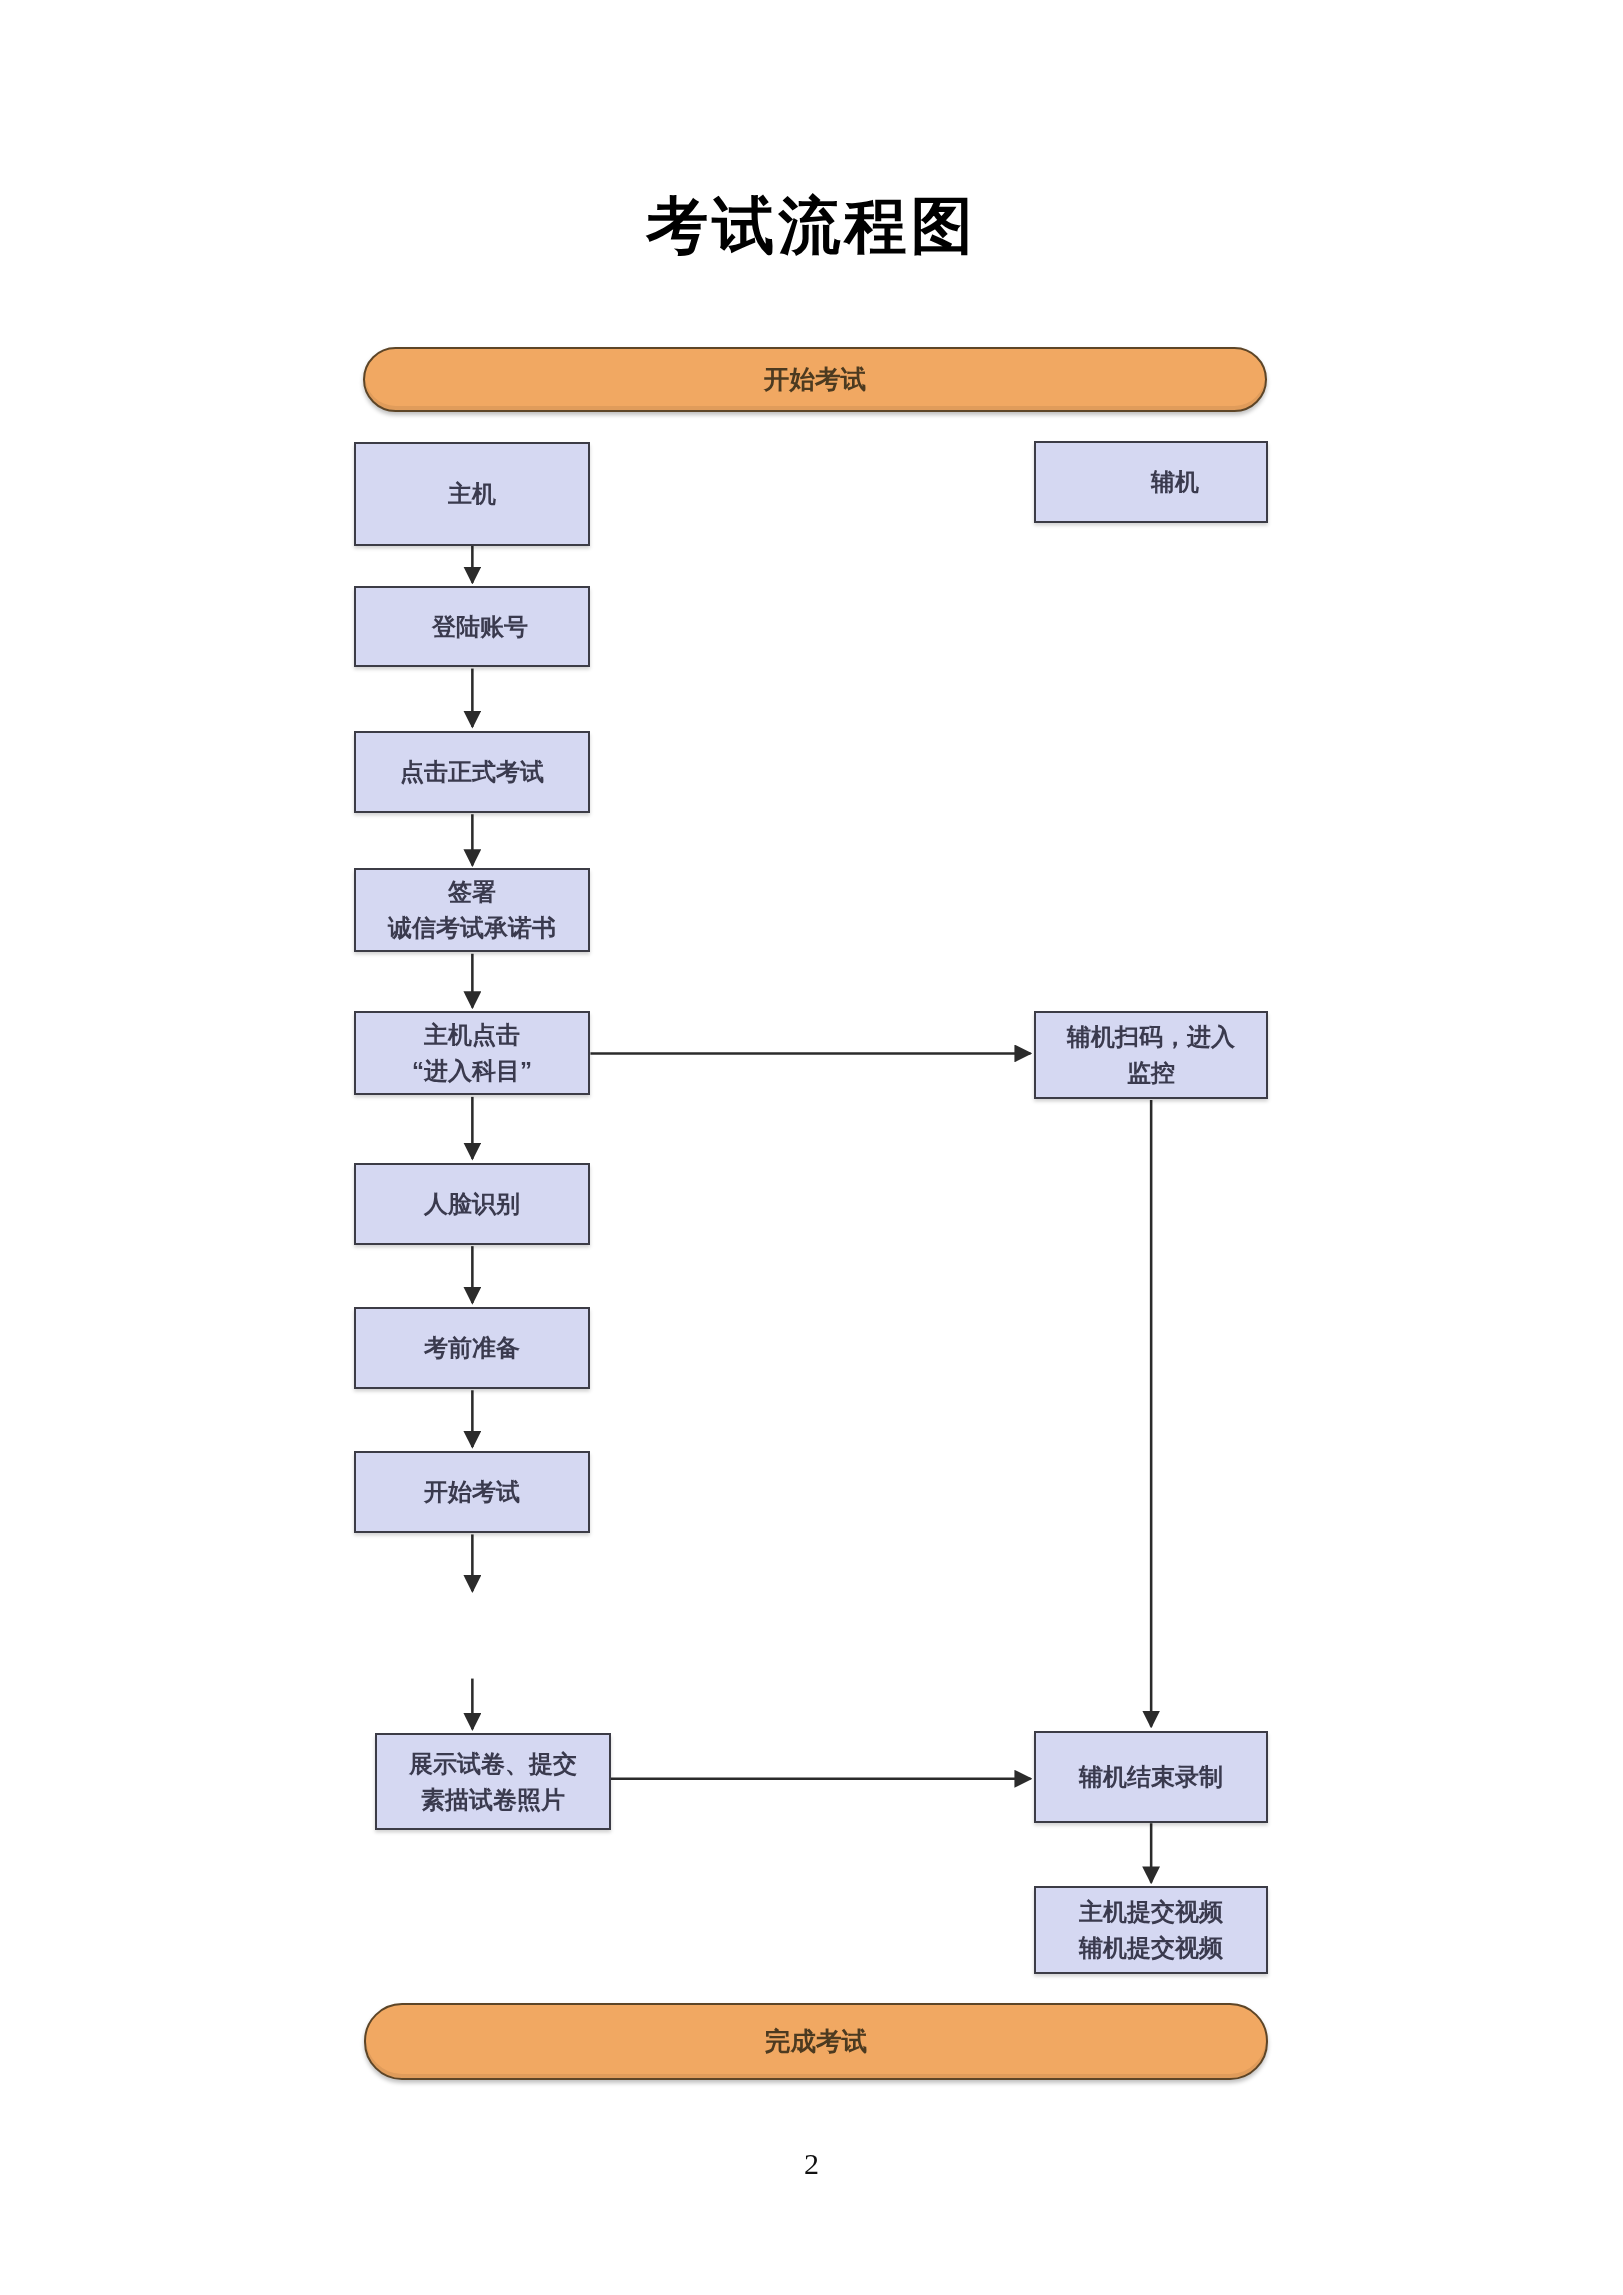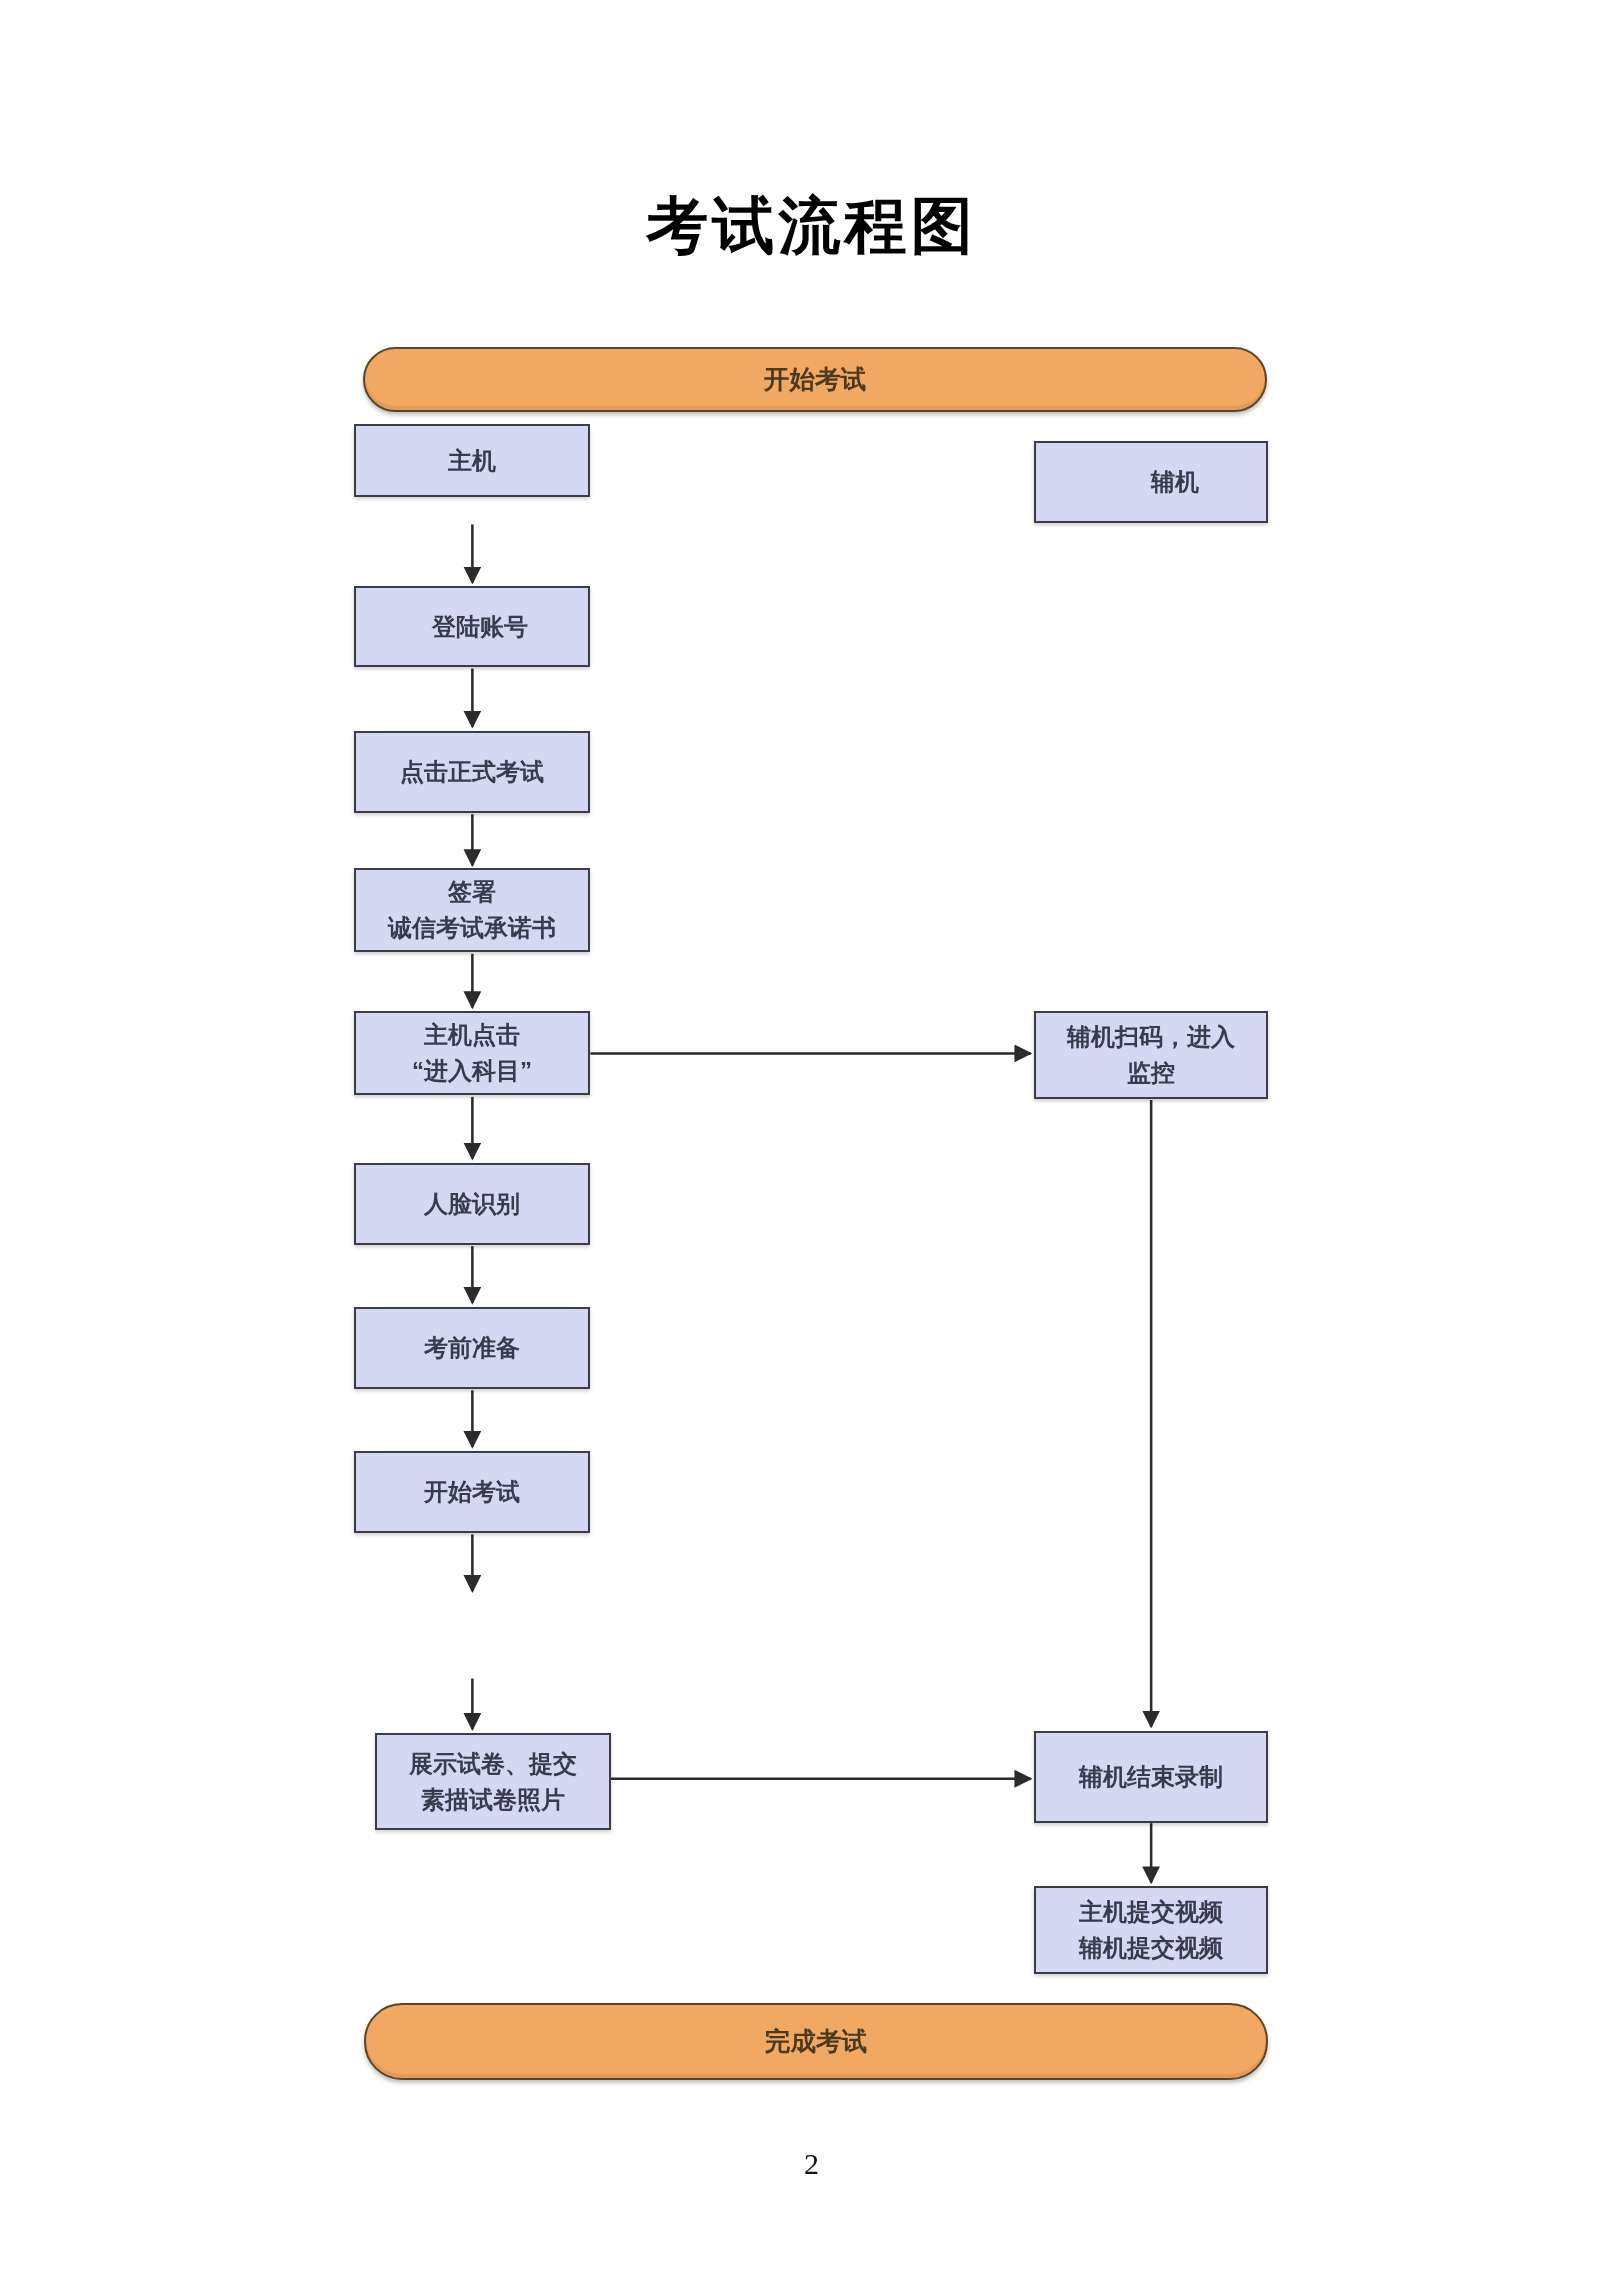--- a/index.html
+++ b/index.html
@@ -107,21 +107,21 @@
     <line x1="2252" y1="3567" x2="2252" y2="3683" marker-end="url(#arrow)"></line>
   </svg>
 
   <div class="pill" style="left:363px; top:347px; width:904px; height:65px; border-radius:33px;">
     <span>开始考试</span>
   </div>
   <div class="pill" style="left:364px; top:2003px; width:904px; height:77px; border-radius:38px;">
     <span>完成考试</span>
   </div>
 
-  <div class="node" style="left:354px; top:424px; width:236px; height:73px;">
+  <div class="node" style="left:354px; top:442px; width:236px; height:104px;">
     <span>主机</span>
   </div>
   <div class="node" style="left:354px; top:586px; width:236px; height:81px;padding-left:16px;">
     <span>登陆账号</span>
   </div>
   <div class="node" style="left:354px; top:731px; width:236px; height:82px;">
     <span>点击正式考试</span>
   </div>
   <div class="node" style="left:354px; top:868px; width:236px; height:84px;">
     <span>签署

